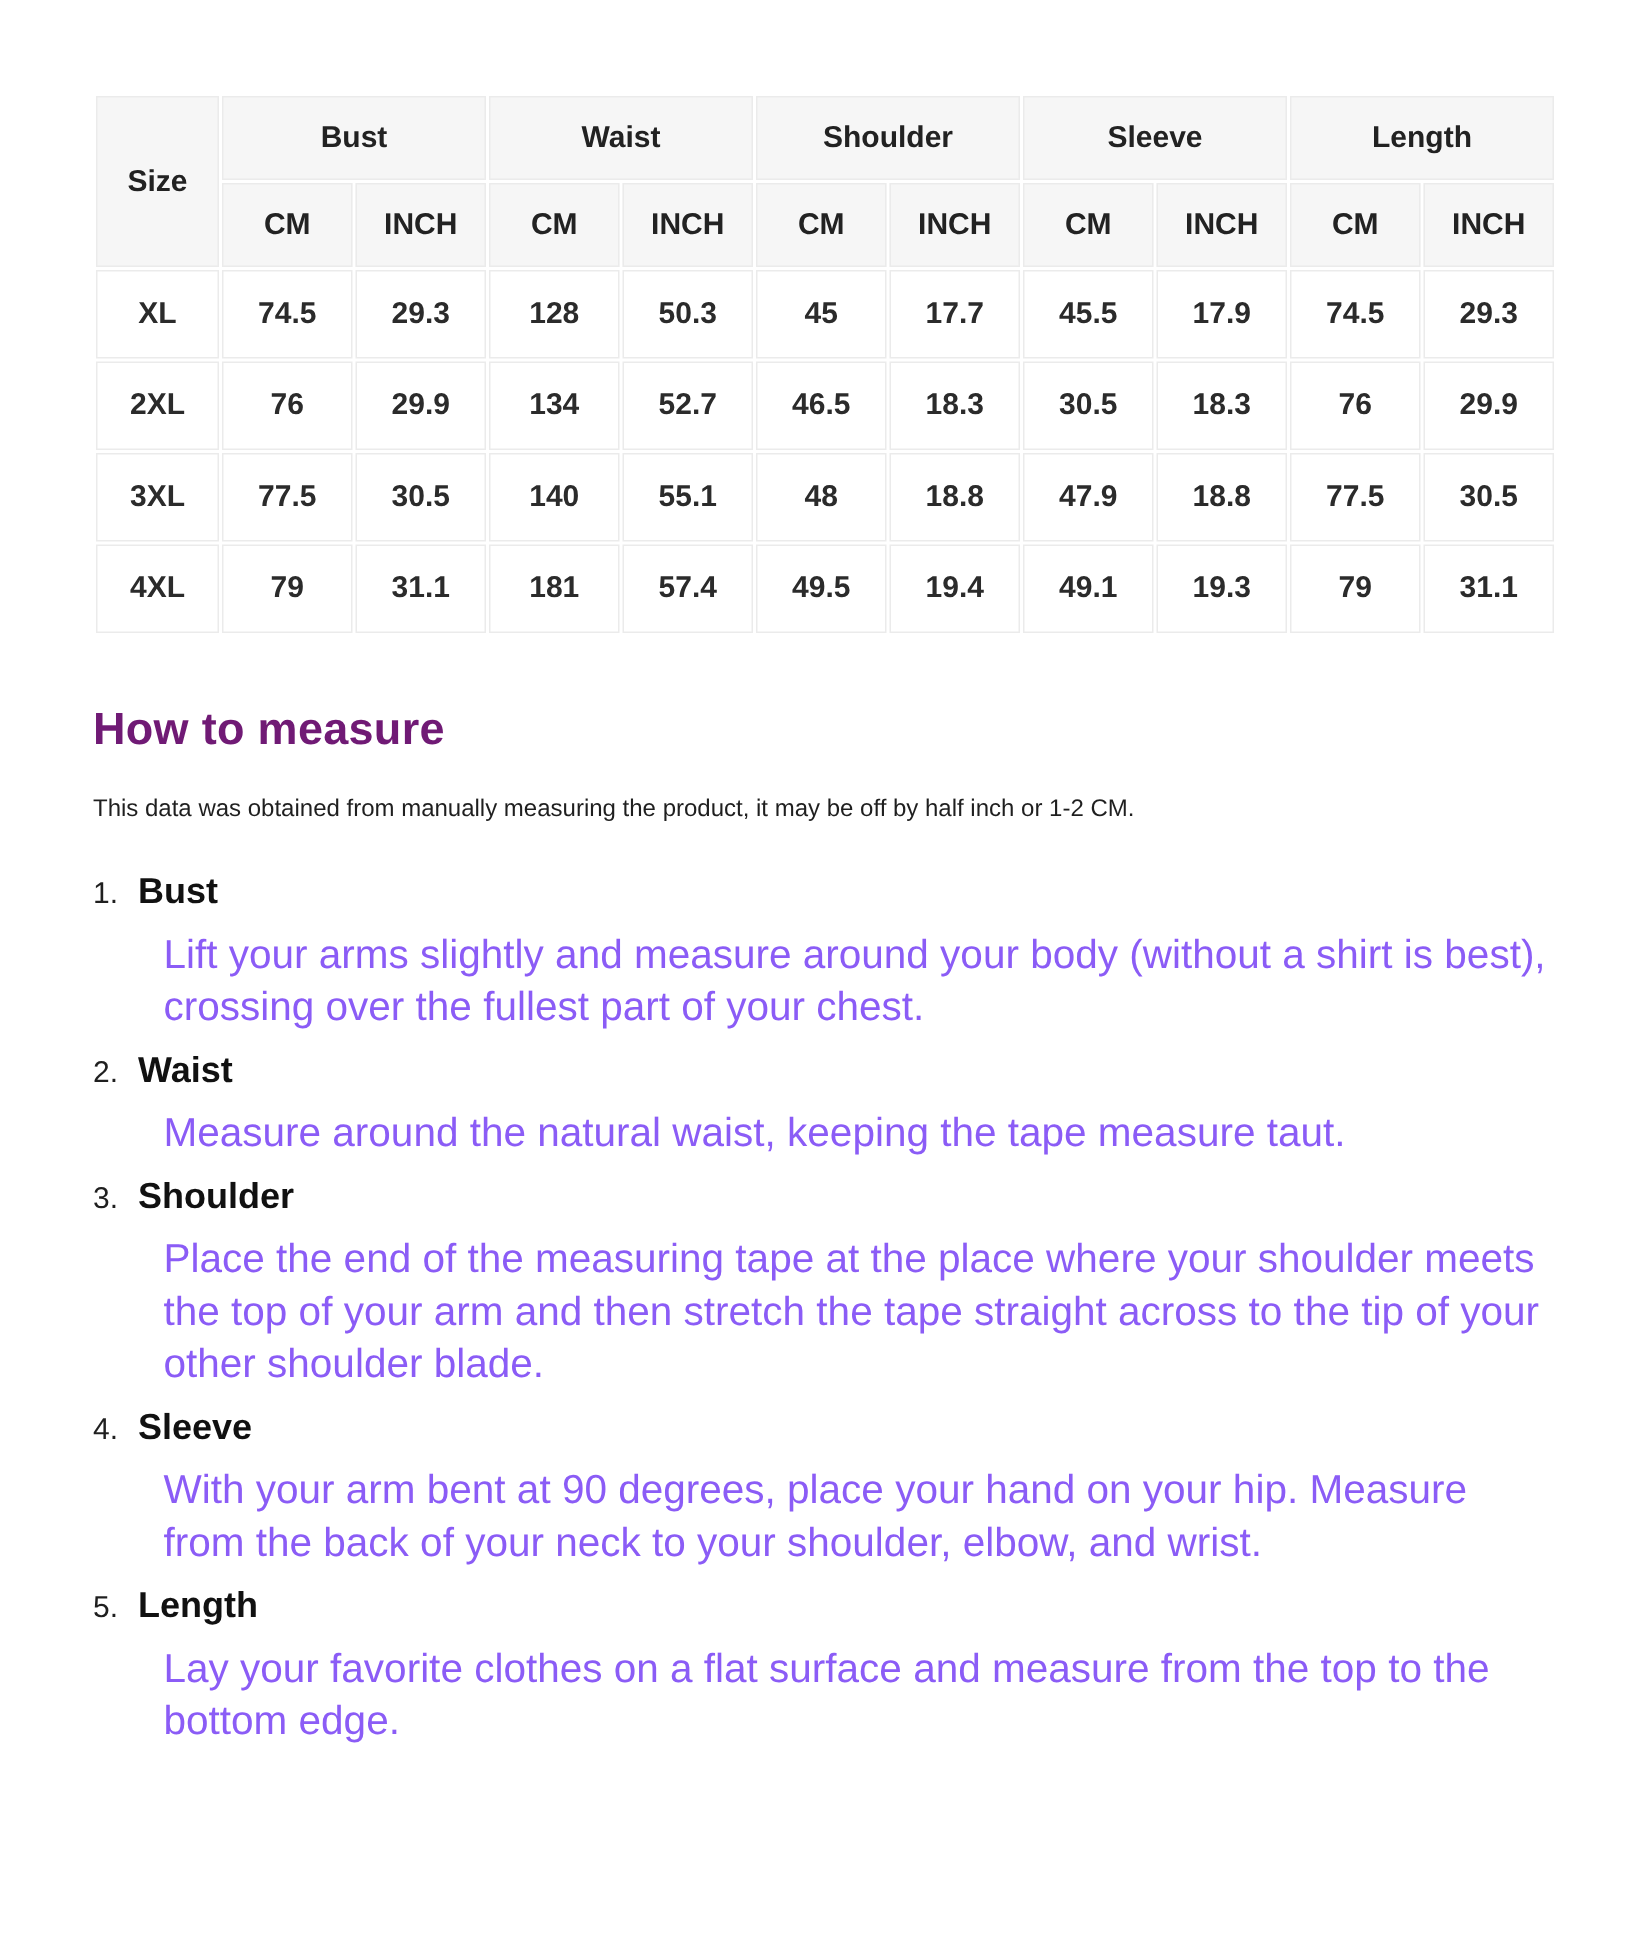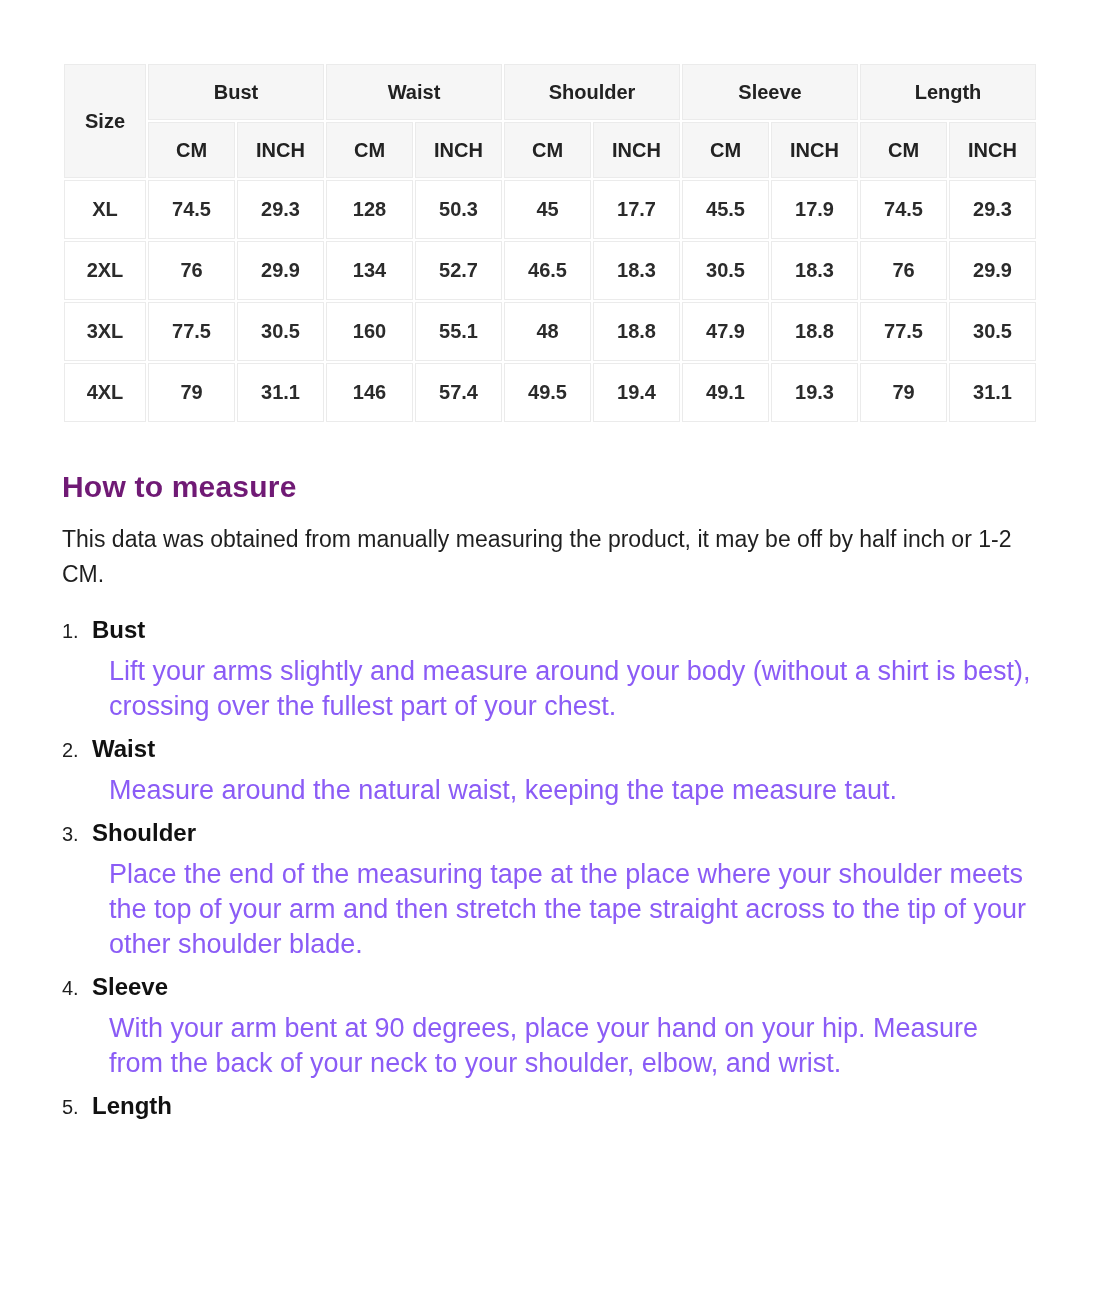--- a/index.html
+++ b/index.html
@@ -52,21 +52,21 @@
   
   .howto-title {
     margin-top: 46px;
     font-size: 30px;
     font-weight: bold;
     color: #701a75;
     letter-spacing: 0.2px;
   }
   .howto-intro {
     margin-top: 18px;
-    font-size: 23px;
+    font-size: 16px;
     line-height: 35px;
     color: #1f1f1f;
     max-width: 976px;
   }
   ol.steps {
     list-style: none;
     margin-top: 24px;
   }
   ol.steps li {
     margin-bottom: 11px;
@@ -152,34 +152,34 @@
             <td>18.3</td>
             <td>30.5</td>
             <td>18.3</td>
             <td>76</td>
             <td>29.9</td>
           </tr>
           <tr>
             <td>3XL</td>
             <td>77.5</td>
             <td>30.5</td>
-            <td>160</td>
+            <td>140</td>
             <td>55.1</td>
             <td>48</td>
             <td>18.8</td>
             <td>47.9</td>
             <td>18.8</td>
             <td>77.5</td>
             <td>30.5</td>
           </tr>
           <tr>
             <td>4XL</td>
             <td>79</td>
             <td>31.1</td>
-            <td>146</td>
+            <td>181</td>
             <td>57.4</td>
             <td>49.5</td>
             <td>19.4</td>
             <td>49.1</td>
             <td>19.3</td>
             <td>79</td>
             <td>31.1</td>
           </tr>
         </tbody>
     </table>
@@ -214,17 +214,18 @@
           <span class="step-num">4.</span>
           <span class="step-term">Sleeve</span>
         </div>
         <p class="step-desc">With your arm bent at 90 degrees, place your hand on your hip. Measure from the back of your neck to your shoulder, elbow, and wrist.</p>
       </li>
       <li>
         <div class="step-head">
           <span class="step-num">5.</span>
           <span class="step-term">Length</span>
         </div>
+        <p class="step-desc">Lay your favorite clothes on a flat surface and measure from the top to the bottom edge.</p>
       </li>
     </ol>
 
   </div>
 </div>
 
 </body></html>

